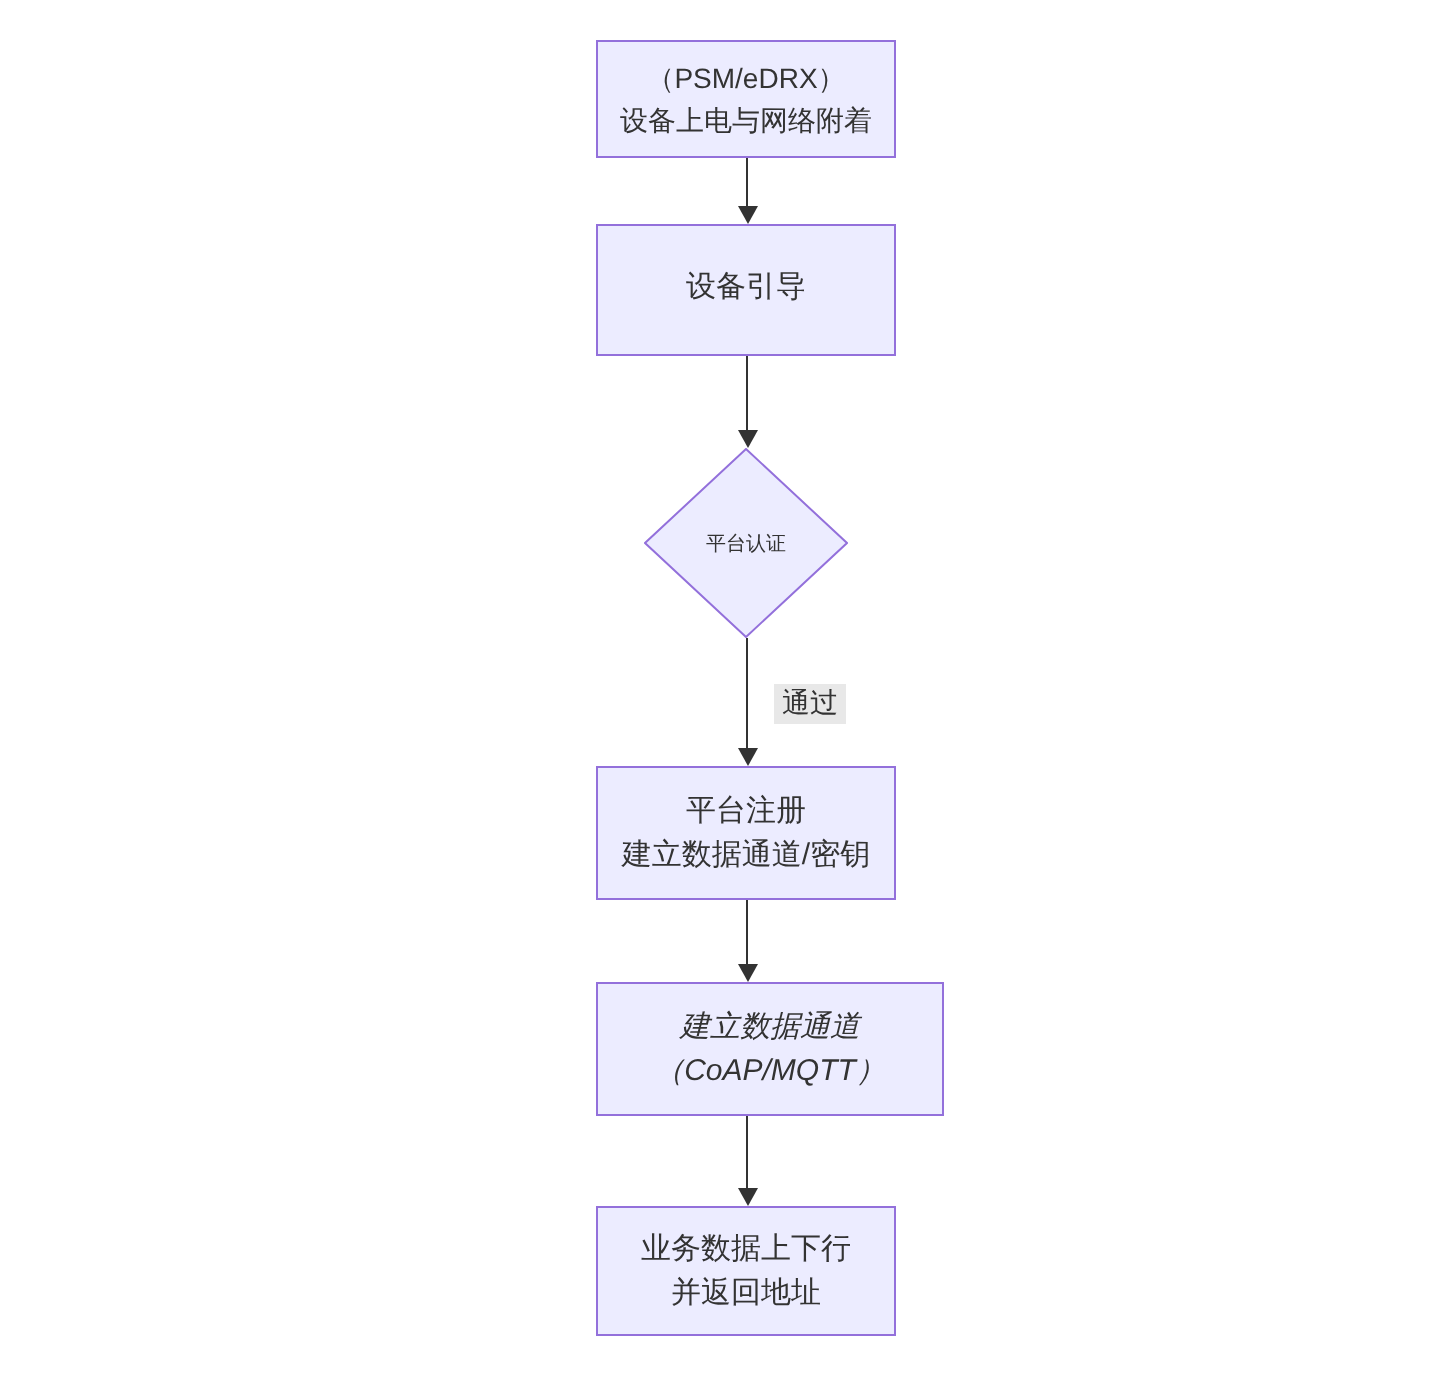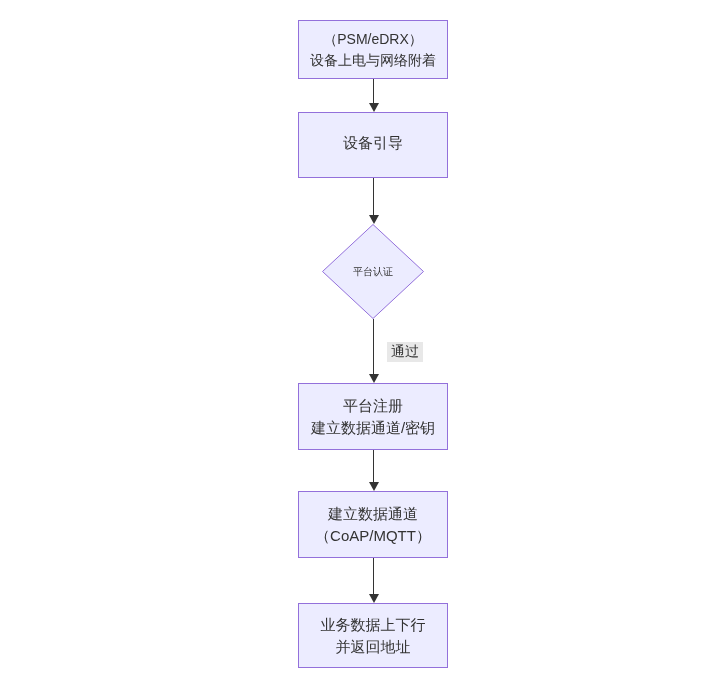--- a/index.html
+++ b/index.html
@@ -33,21 +33,21 @@
     align-items:center;
     justify-content:center;
     text-align:center;
     font-size:15px;
     line-height:22px;
   }
   .node .line{white-space:nowrap;}
   .node-1{left:298px;top:20px;width:150px;height:59px;font-size:14px;line-height:21px;}
   .node-2{left:298px;top:112px;width:150px;height:66px;font-family:Liberation Mono, monospace;}
   .node-3{left:298px;top:383px;width:150px;height:67px;}
-  .node-4{left:298px;top:491px;width:150px;height:67px;}
+  .node-4{left:298px;top:491px;width:174px;height:67px;font-style:italic;}
   .node-5{left:298px;top:603px;width:150px;height:65px;}
   .diamond-wrap{
     position:absolute;
     left:322px;top:224px;width:102px;height:95px;
   }
   .diamond-wrap svg{display:block;}
   .diamond-shape polygon{
     fill:var(--node-fill);
     stroke:var(--node-border);
     stroke-width:1;

